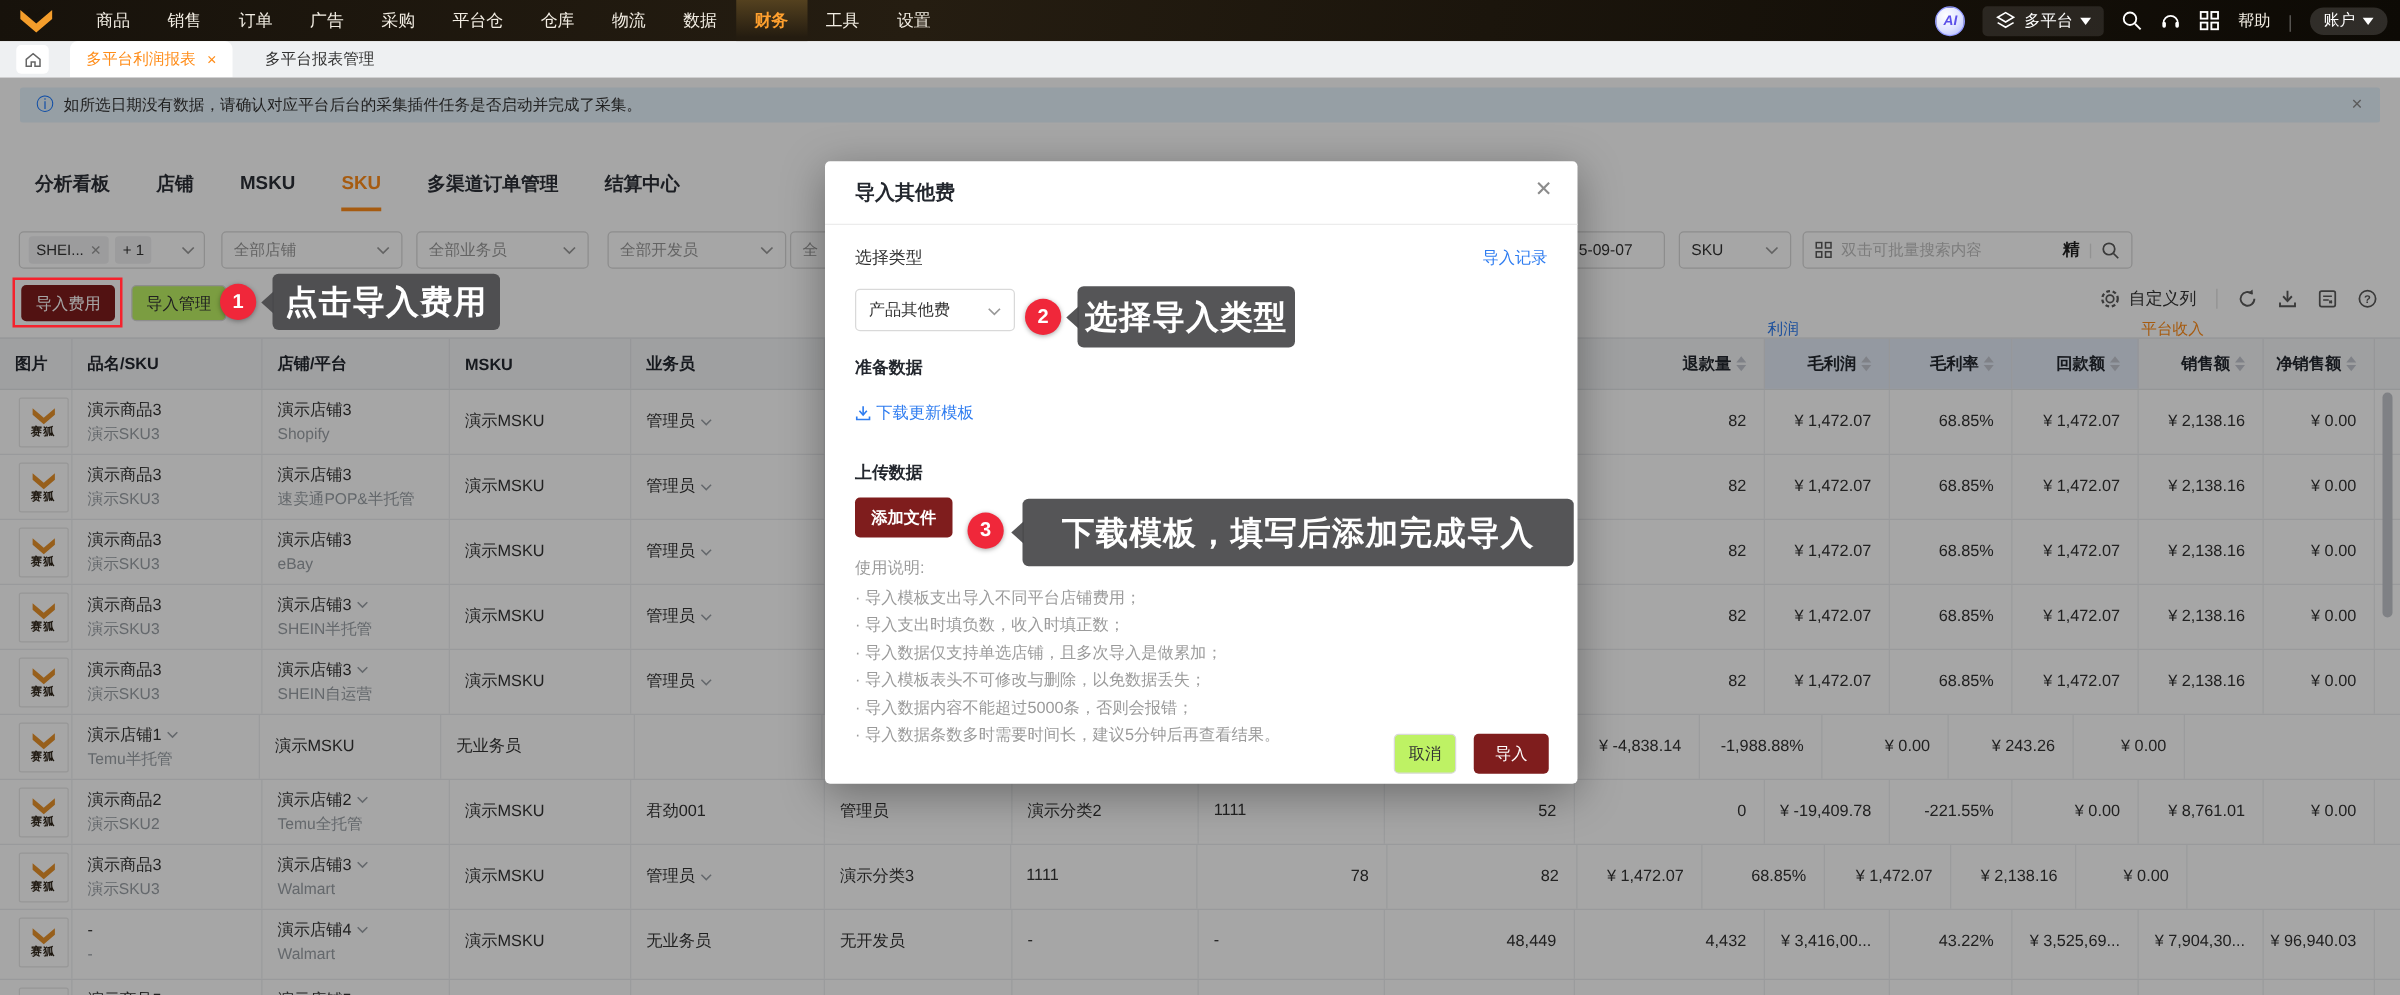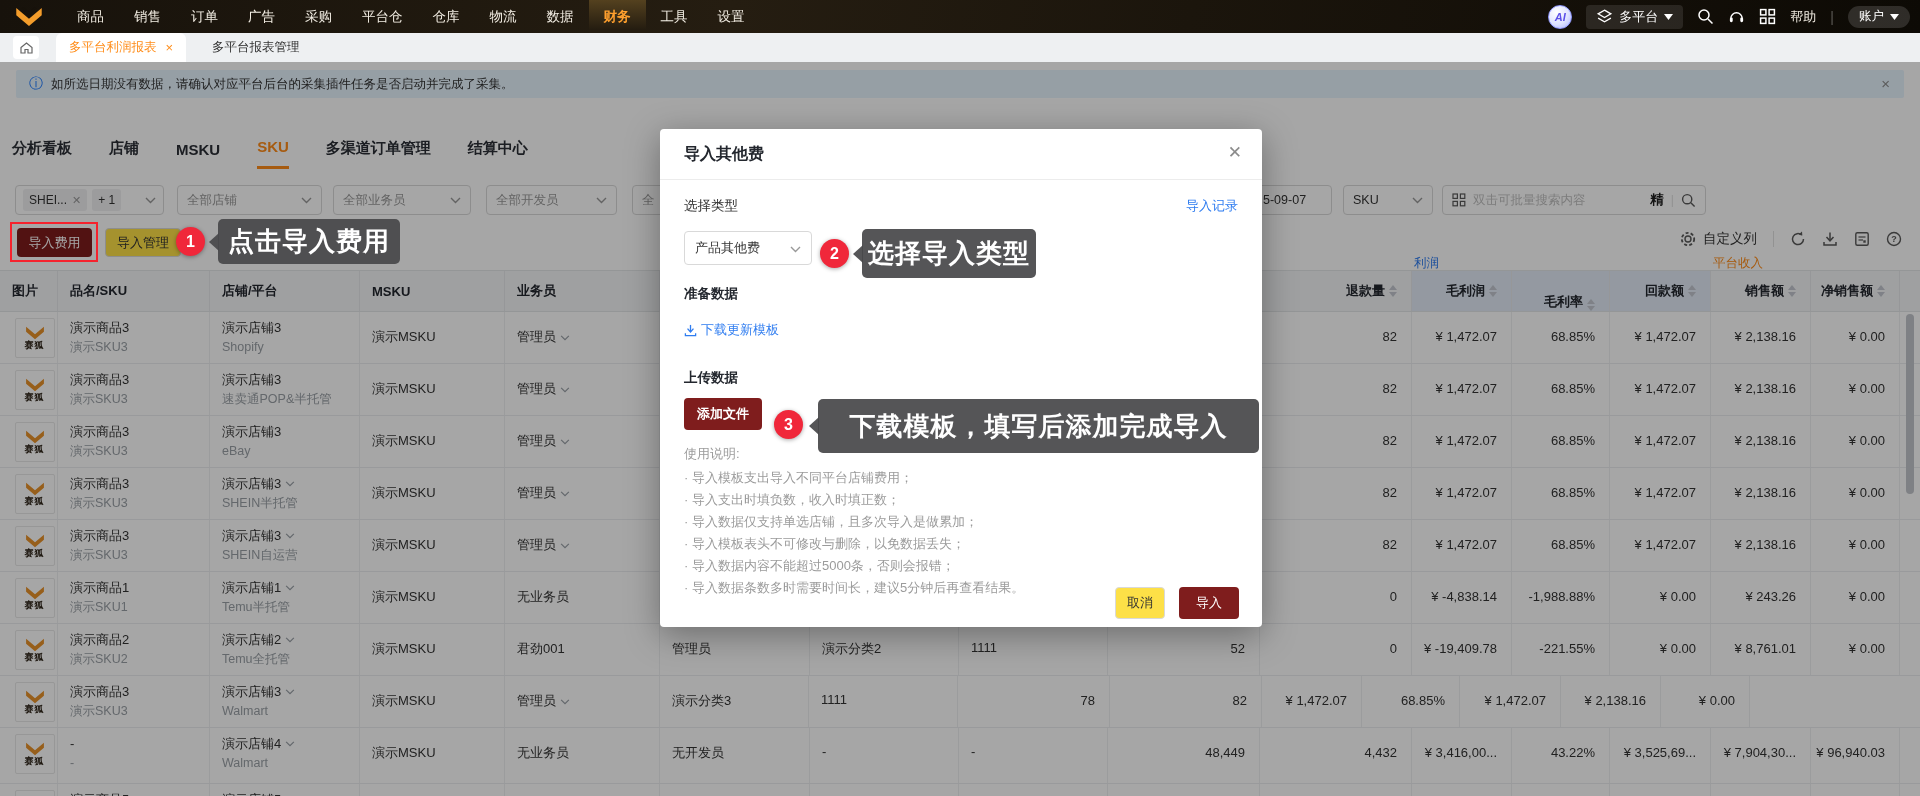--- a/index.html
+++ b/index.html
@@ -34,46 +34,46 @@
   .tab-x { color:#ff8d1a; font-size:13px; }
   .tab-plain { position:absolute; left:212px; top:0; height:29px; display:flex; align-items:center; color:#333; font-size:12.5px; }
 
   
   .content { position:absolute; left:0; top:62px; width:1920px; height:734px; background:#fff; }
   .banner { position:absolute; left:16px; top:8px; width:1888px; height:28px; background:#e7f4fe; border-radius:2px;
     display:flex; align-items:center; font-size:12.5px; color:#333; padding-left:13px; }
   .banner .i-ic { color:#1677ff; font-size:14px; margin-right:8px; }
   .banner-x { position:absolute; right:14px; top:5px; color:#8c8c8c; font-size:15px; cursor:pointer; }
 
-  .subnav { position:absolute; left:12px; top:76px; display:flex; gap:37px;align-items:flex-end; }
+  .subnav { position:absolute; left:28px; top:76px; display:flex; gap:37px; }
   .subnav span { font-size:15px; color:#2b2f36; font-weight:bold; cursor:pointer; padding-bottom:11px; }
   .subnav span.active { color:#ff8d1a; border-bottom:3px solid #ff8d1a; }
 
   
   .fbox { position:absolute; top:123px; height:30px; background:#fff; border:1px solid #d9d9d9; border-radius:4px;
     display:flex; align-items:center; font-size:12.5px; color:#999; padding:0 9px; }
   .fbox .chev { margin-left:auto; }
   .tagbox { left:15px; width:149px; padding:0 7px; gap:5px; }
   .tag { background:#f0f0f2; border-radius:3px; height:22px; display:flex; align-items:center; gap:5px; padding:0 6px; color:#333; font-size:12px; }
   .tag .x { color:#999; font-size:11px; }
   .f-store { left:177px; width:145px; }
   .f-sales { left:333px; width:138px; }
-  .f-dev   { left:486px; width:131px; }
+  .f-dev   { left:486px; width:143px; }
   .f-part  { left:632px; width:620px; color:#999; }
   .f-date  { left:1150px; width:182px; color:#333; }
   .f-date span { position:absolute; left:112px; }
   .f-sku   { left:1343px; width:90px; color:#333; }
   .f-search{ left:1442px; width:264px; gap:7px; }
   .f-search .ph { color:#bfbfbf; }
   .f-search .jing { color:#1f1f1f; font-weight:bold; font-size:13.5px; margin-left:auto; }
   .f-search .sep { color:#e0e0e0; }
 
   
   .btn-primary { background:#7f1d1d; color:#fff; border:none; border-radius:4px; font-size:13px; cursor:pointer; }
-  .btn-plain { background:#fde047; color:#333; border:1px solid #d9d9d9; border-radius:4px; font-size:13px; cursor:pointer; }
+  .btn-plain { background:#bef264; color:#333; border:1px solid #d9d9d9; border-radius:4px; font-size:13px; cursor:pointer; }
   .tb-import { position:absolute; left:17px; top:166px; width:75px; height:29px; }
   .tb-manage { position:absolute; left:105px; top:166px; width:76px; height:29px; }
   .tb-right { position:absolute; left:1680px; top:168px; display:flex; align-items:center; gap:16px; color:#595959; }
   .tb-right .lbl { font-size:13.5px; color:#333; margin-left:-9px; }
   .tb-right .vdiv { width:1px; height:16px; background:#e0e0e0; }
 
   
   .grp-label { position:absolute; top:193px; font-size:12.5px; }
   .grp-profit { left:1414px; color:#2e7cf0; }
   .grp-income { left:1713px; color:#ff8d1a; }
@@ -355,21 +355,21 @@
             <span class="s-dn"></span>
           </span>
         </div>
         <div class="th num tint" style="width: 100px;">
           <span>毛利润</span>
           <span class="sorter">
             <span class="s-up"></span>
             <span class="s-dn"></span>
           </span>
         </div>
-        <div class="th num tint" style="width: 98px; align-items: flex-end;">
+        <div class="th num tint" style="width: 98px;">
           <span>毛利率</span>
           <span class="sorter">
             <span class="s-up"></span>
             <span class="s-dn"></span>
           </span>
         </div>
         <div class="th num tint" style="width: 101px;">
           <span>回款额</span>
           <span class="sorter">
             <span class="s-up"></span>
@@ -585,26 +585,20 @@
         </div>
         <div class="tr" style="height: 52px;">
           <div class="td" style="width:58px">
             <div class="thumb">
               <svg width="22" height="14" viewBox="0 0 32 22">
                 <path d="M2 1 L16 13 L30 1 L30 9 L16 21 L2 9 Z" fill="#e8922a"></path>
                 <path d="M9 1 L16 7 L23 1" stroke="#fff" stroke-width="2.6" fill="none"></path>
               </svg>
               <span class="t-lbl">赛狐</span>
             </div>
-          </div>
-          <div class="td" style="width:152px">
-            <div class="l1">
-              <span>演示商品1</span>
-            </div>
-            <div class="l2">演示SKU1</div>
           </div>
           <div class="td" style="width:150px">
             <div class="l1">
               <span>演示店铺1</span>
               <svg width="10" height="6" viewBox="0 0 11 7">
                 <path d="M1 1 L5.5 5.5 L10 1" stroke="#9aa0a6" stroke-width="1.4" fill="none"></path>
               </svg>
             </div>
             <div class="l2">Temu半托管</div>
           </div>

